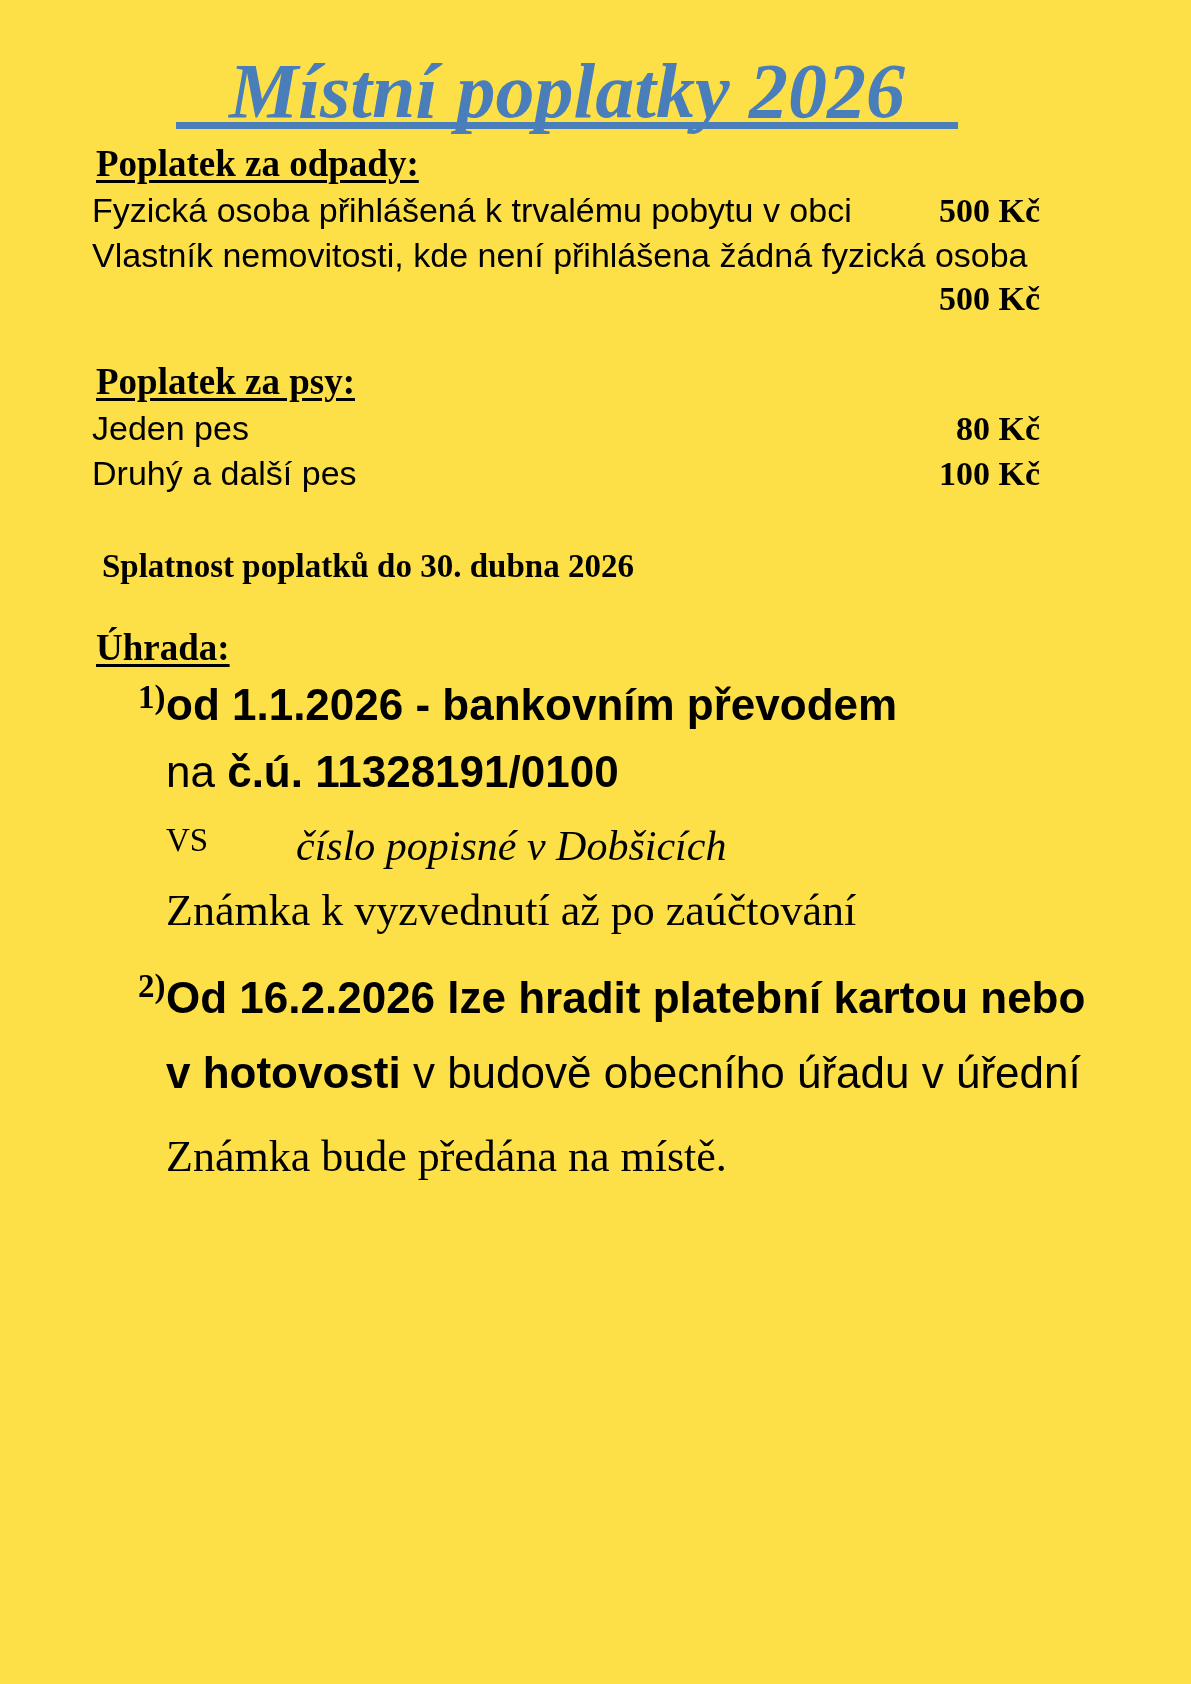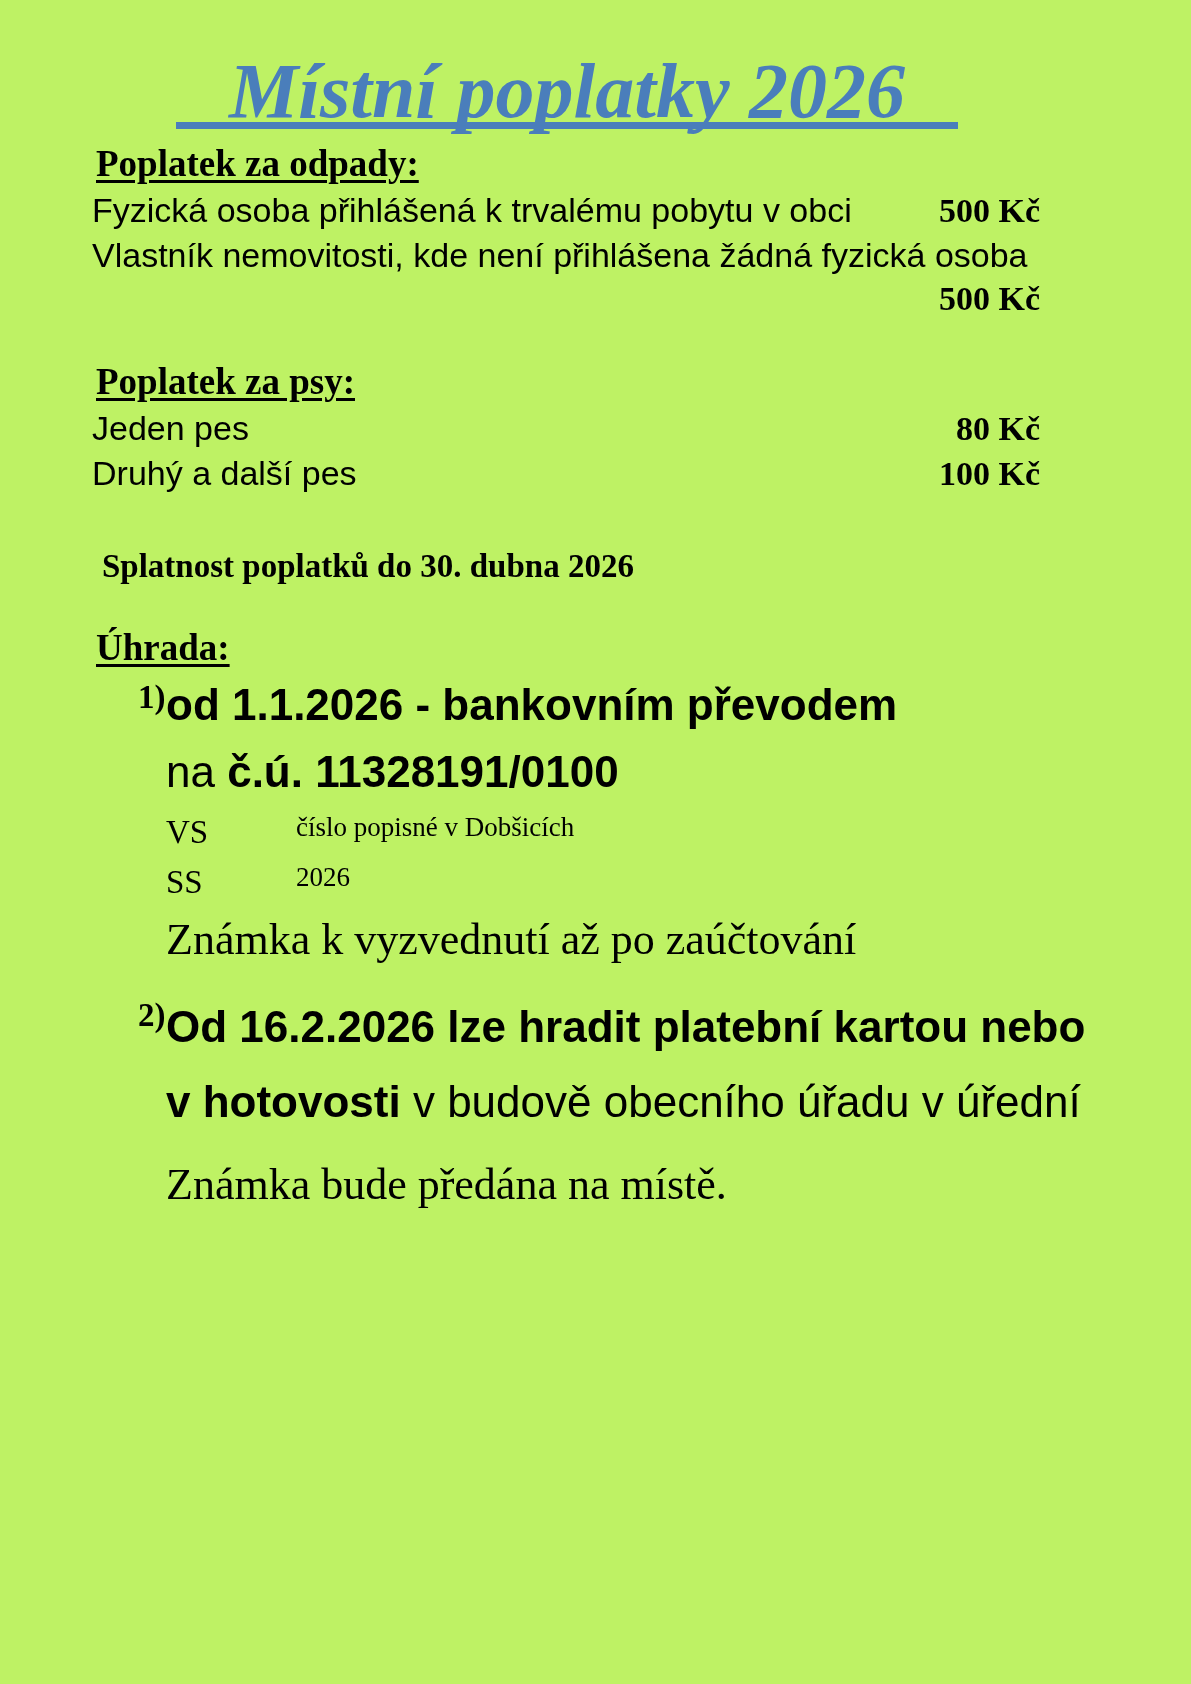--- a/index.html
+++ b/index.html
@@ -6,21 +6,21 @@
   html, body {
     margin: 0;
     padding: 0;
     background: #ffffff;
   }
 
   .page {
     position: relative;
     width: 1191px;
     height: 1684px;
-    background: #bef264;
+    background: #fde047;
     margin: 0 auto;
     overflow: hidden;
     box-sizing: border-box;
     padding: 0;
     font-kerning: normal;
   }
 
   .content {
     position: absolute;
     left: 92px;
@@ -161,37 +161,38 @@
     font-size: 44px;
     line-height: 1.52;
     color: #000000;
     white-space: nowrap;
   }
   .sans      { font-family: "Liberation Sans", "DejaVu Sans", sans-serif; font-weight: normal; }
   .sans-b    { font-family: "Liberation Sans", "DejaVu Sans", sans-serif; font-weight: bold; }
   .serif     { font-family: "Liberation Serif", "DejaVu Serif", serif; font-weight: normal; }
   .serif-b   { font-family: "Liberation Serif", "DejaVu Serif", serif; font-weight: bold; }
 
-  .kv-row { display: flex; }
+  .kv-row { display: flex; margin-top: 8px; }
   .kv-key {
     font-family: "Liberation Serif", "DejaVu Serif", serif;
     font-weight: normal;
     font-size: 33px;
     line-height: 1.52;
     width: 130px;
     flex: 0 0 130px;
     color: #000000;
   }
   .kv-val {
     font-family: "Liberation Serif", "DejaVu Serif", serif;
     font-weight: normal;
-    font-size: 27px;
-    line-height: 1.52;
-    color: #000000;
-    white-space: nowrap;
+    font-size: 42px;
+    line-height: 1.52;
+    color: #000000;
+    white-space: nowrap;
+    font-style: italic;
   }
 
   .li-line-loose { line-height: 1.70; }
 </style>
 </head>
 <body>
 
 <div class="page">
   <div class="content">
 
@@ -246,24 +247,20 @@
 
           <div class="li-line">
             <span class="sans">na </span><span class="sans-b">č.ú. 11328191/0100</span>
           </div>
 
           <div class="kv-row">
             <span class="kv-key">VS</span>
             <span class="kv-val">číslo popisné v Dobšicích</span>
           </div>
 
-          <div class="kv-row">
-            <span class="kv-key">SS</span>
-            <span class="kv-val">2026</span>
-          </div>
 
           <div class="li-line serif">Známka k vyzvednutí až po zaúčtování</div>
         </div>
       </li>
 
       <div class="gap-sm"></div>
 
       <li class="olist-item">
         <span class="olist-marker">2)</span>
         <div class="olist-body">

